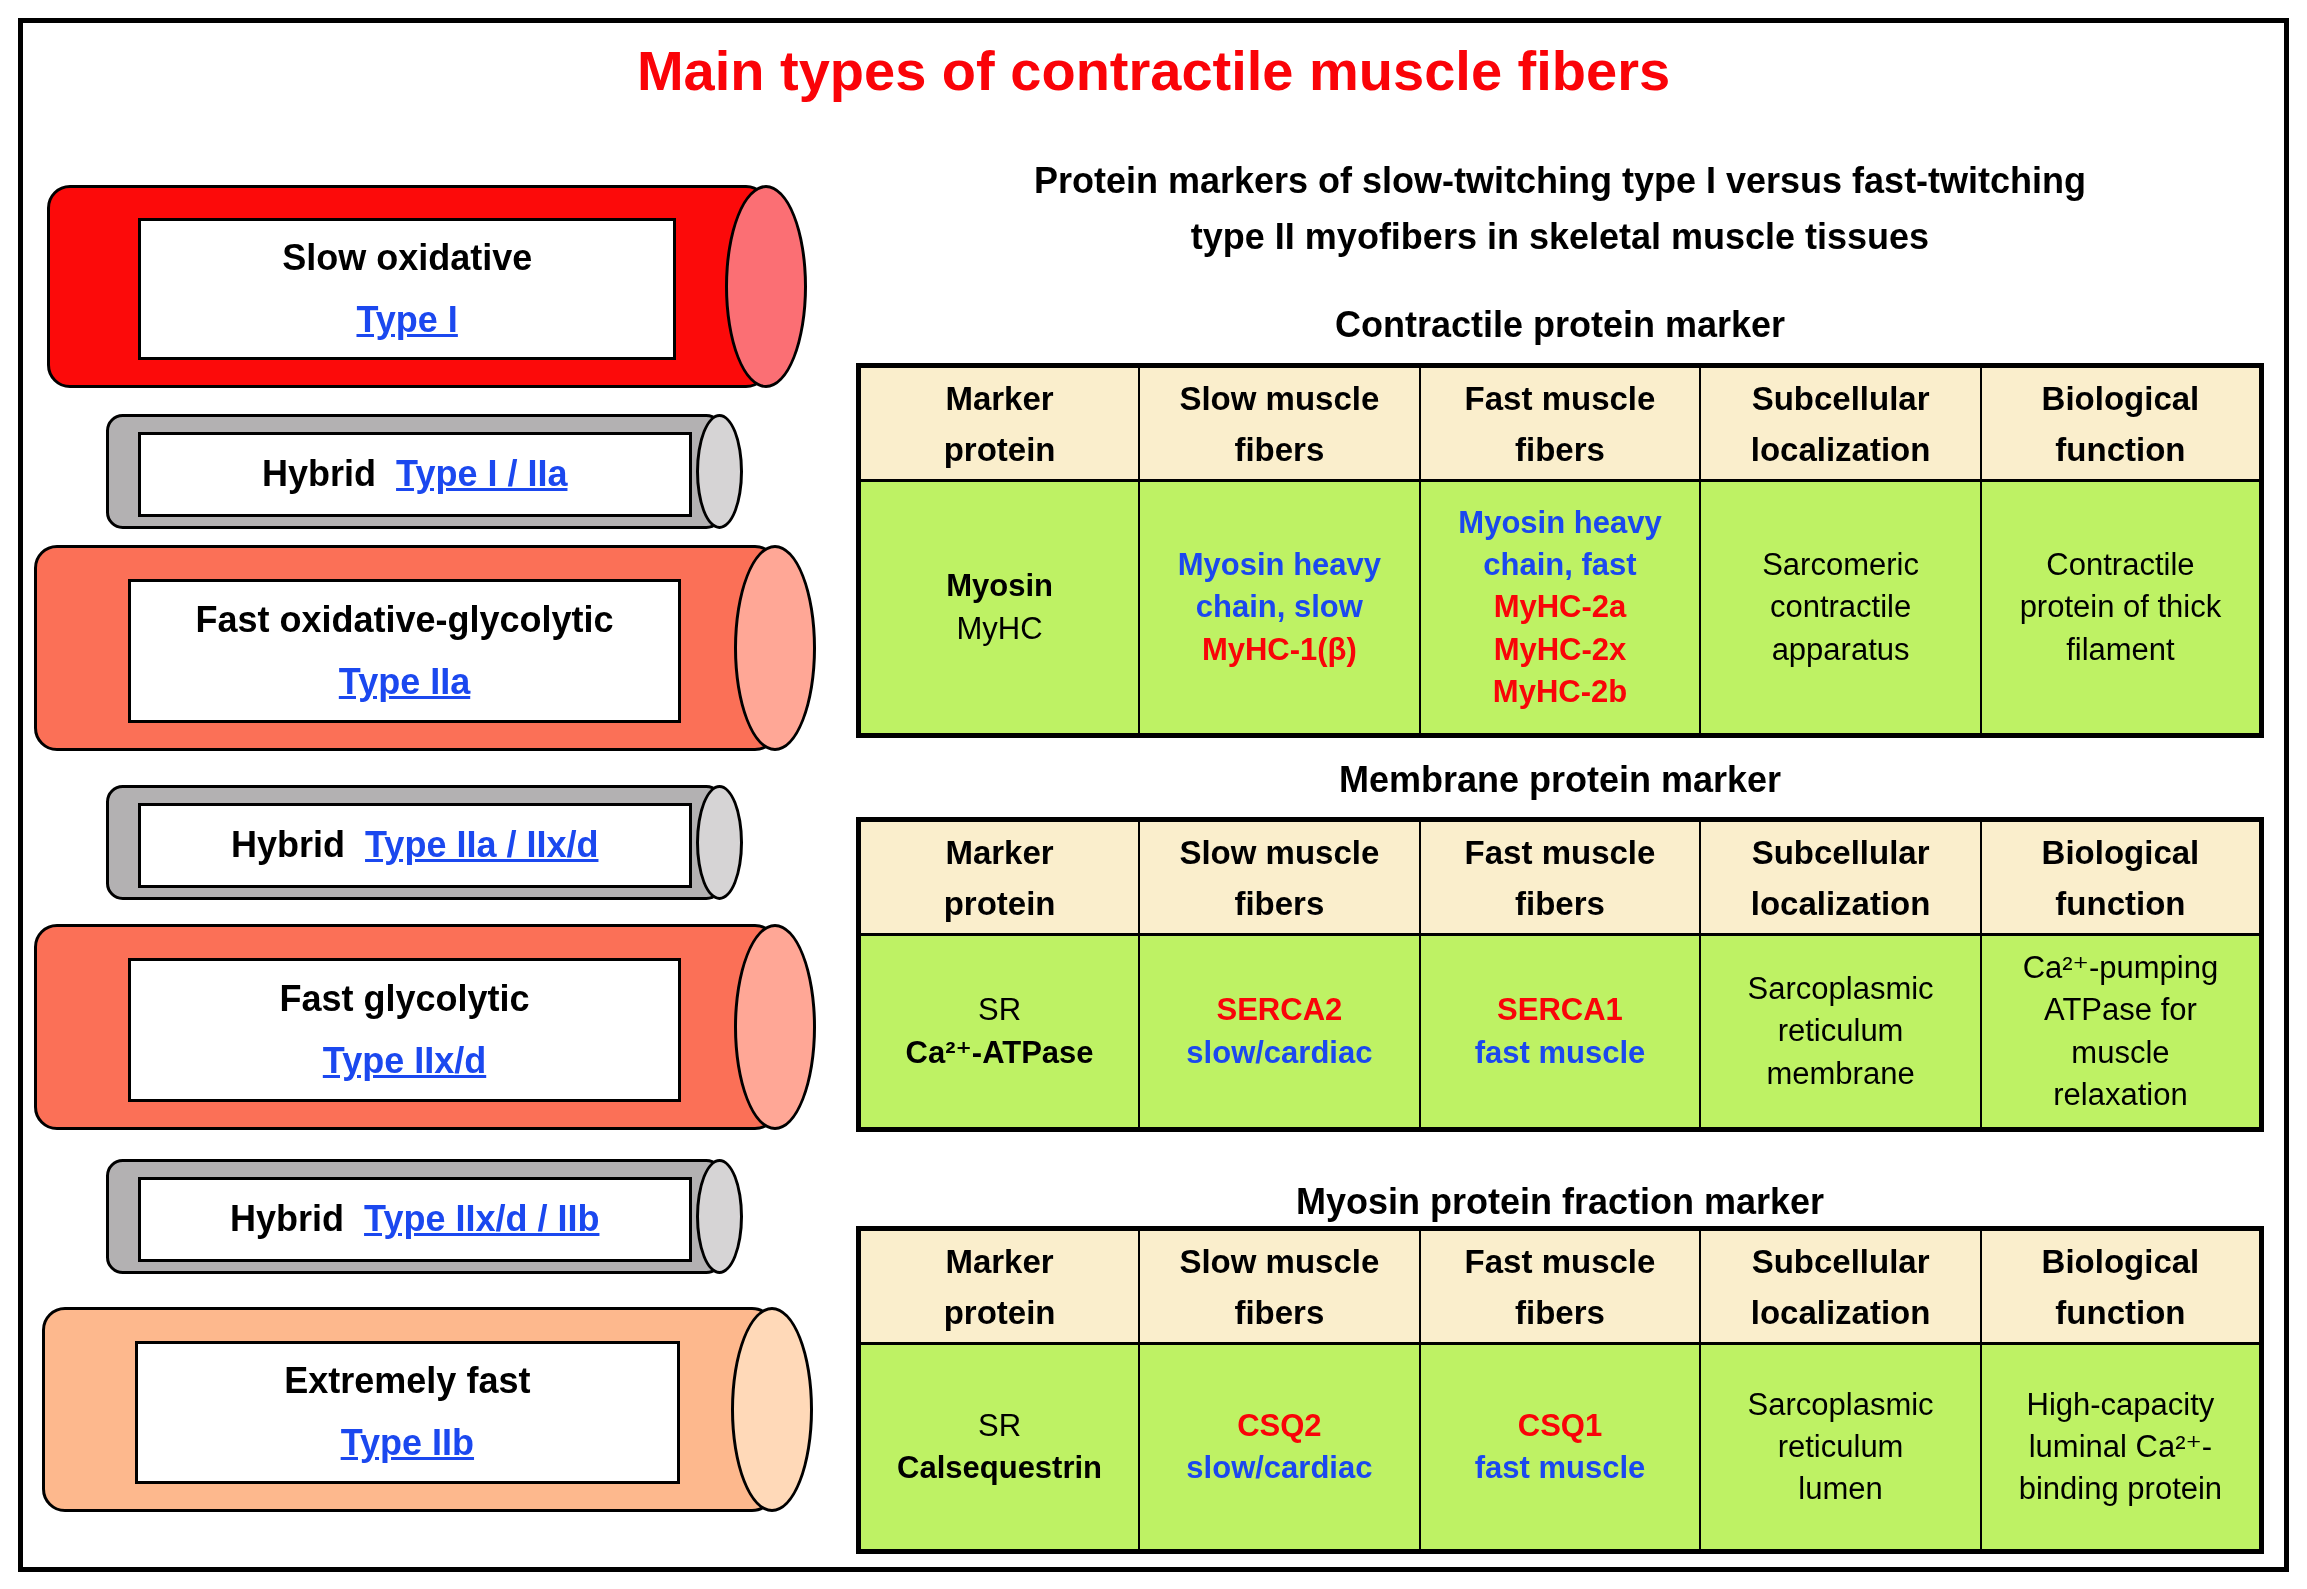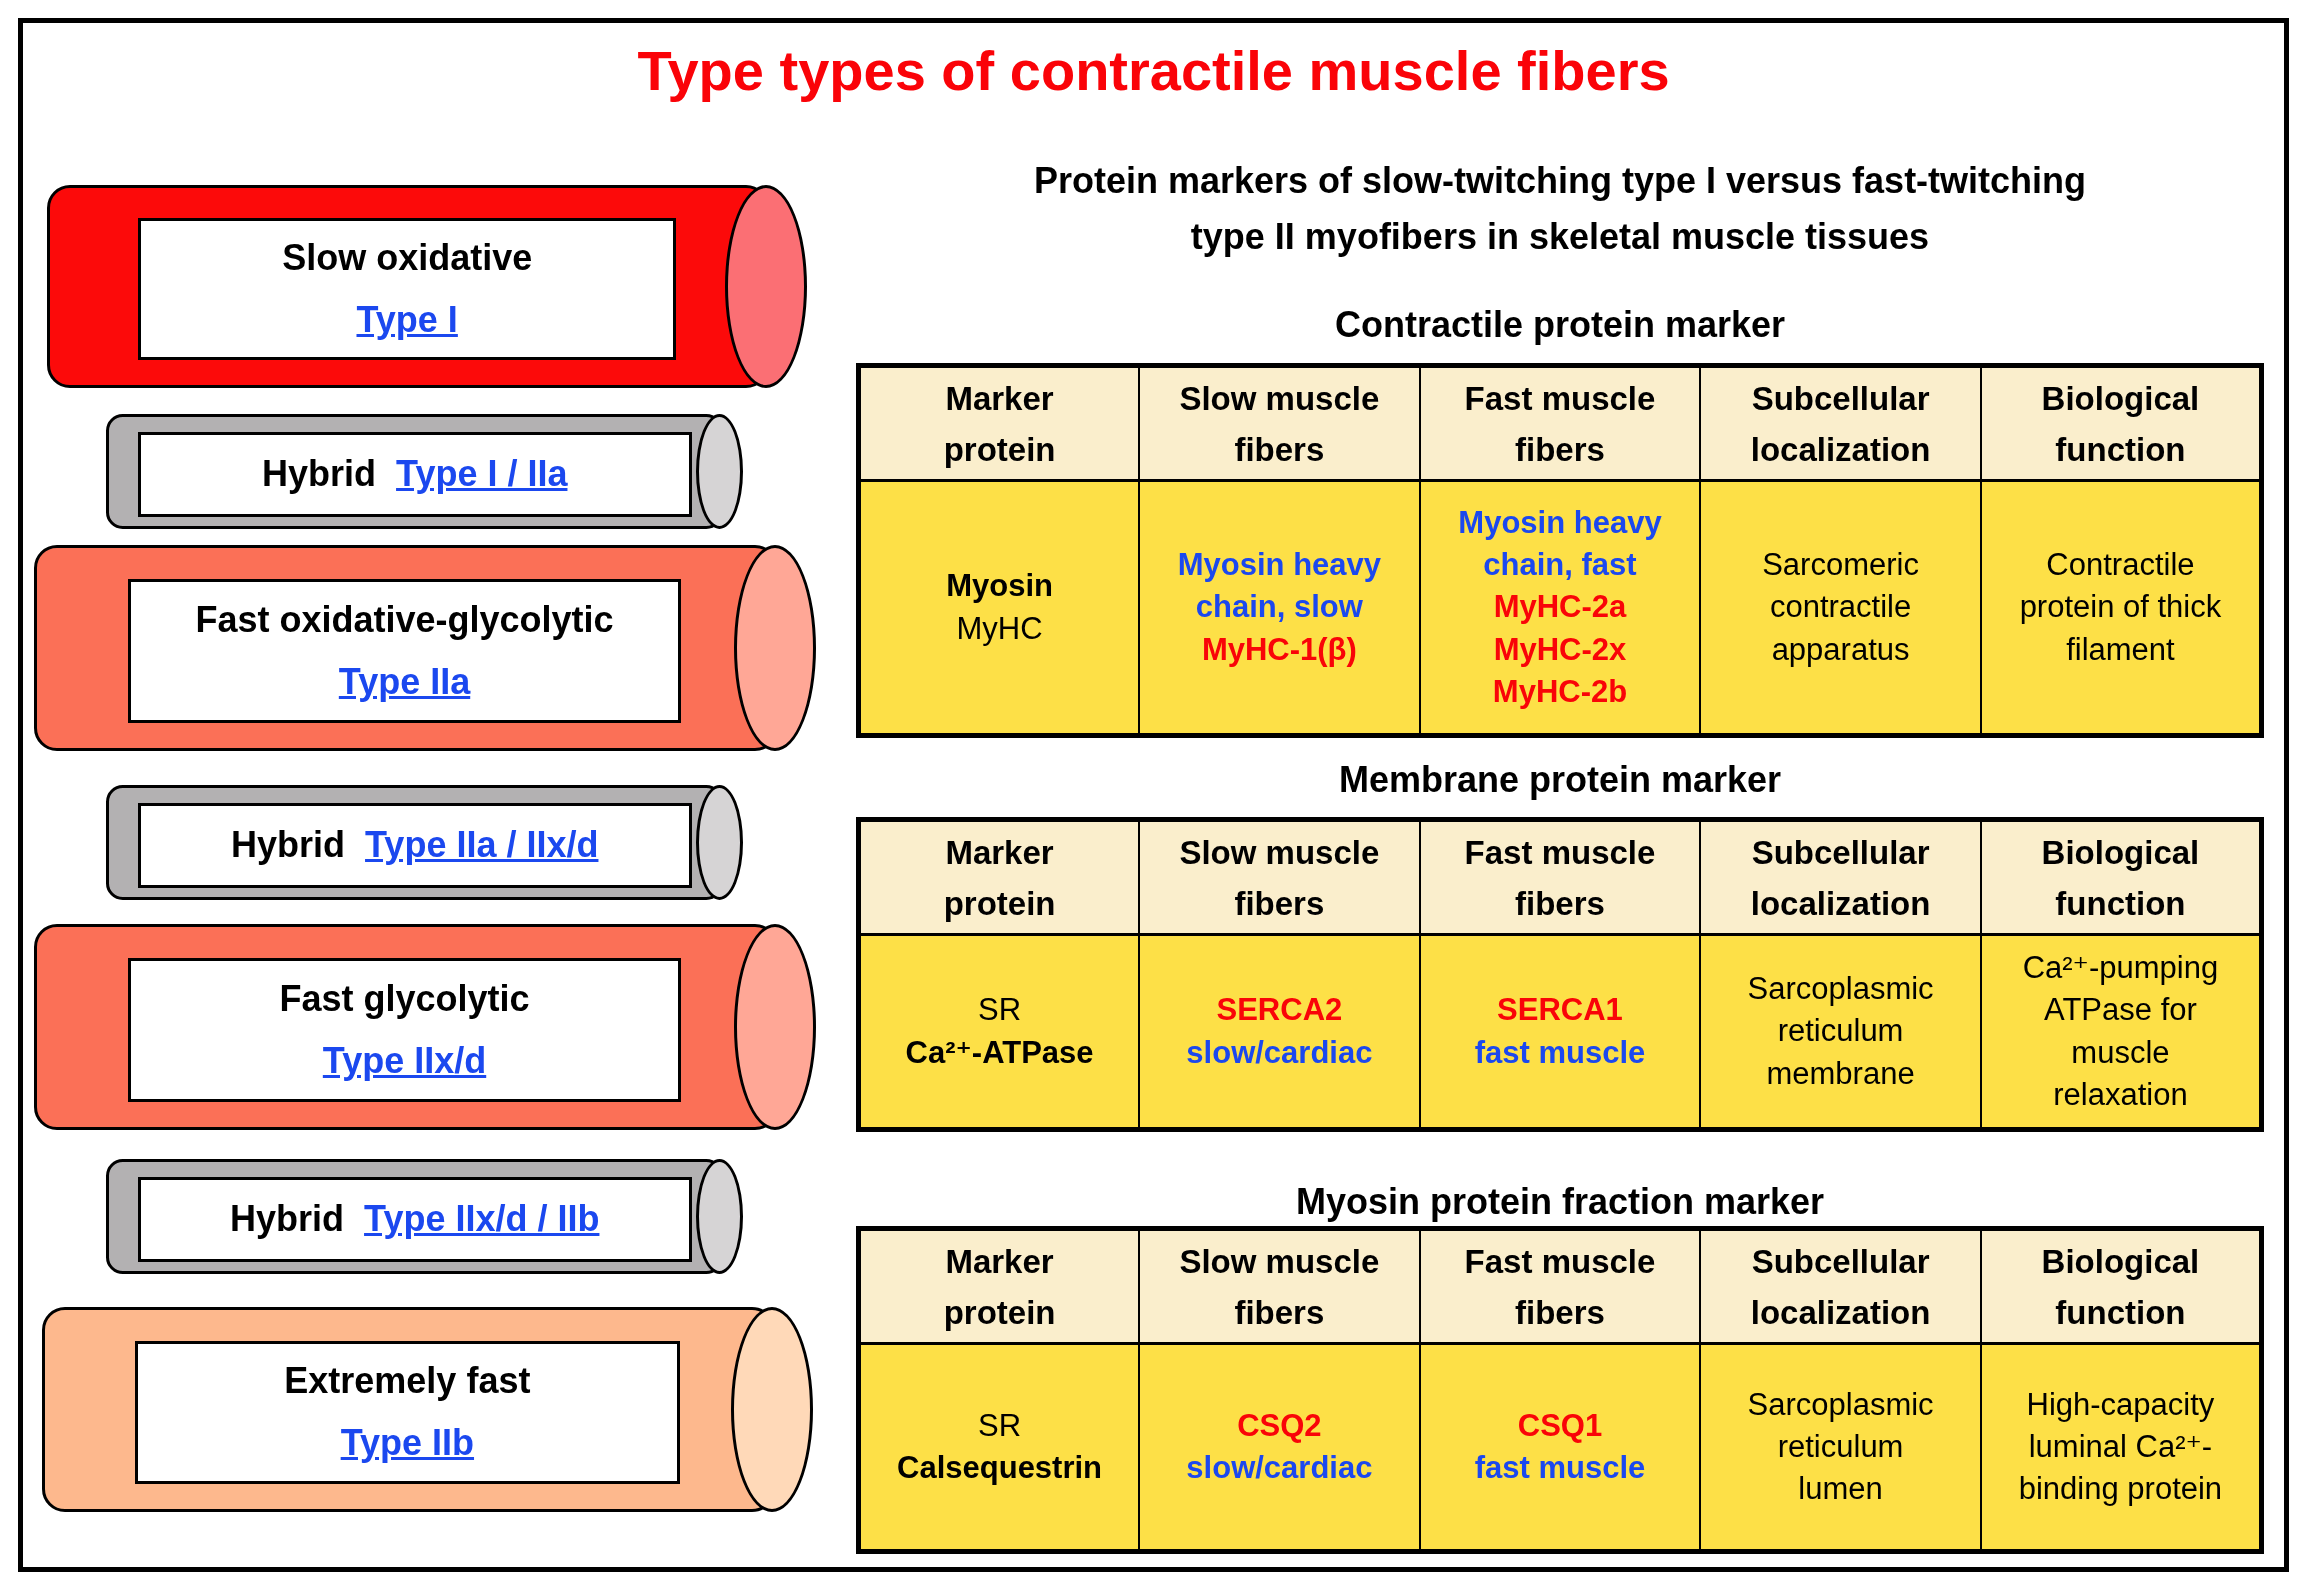--- a/index.html
+++ b/index.html
@@ -44,21 +44,21 @@
   .subtitle{
     position:absolute;left:856px;width:1408px;top:153px;text-align:center;
     font-size:36px;font-weight:bold;line-height:1.5;color:#000;
   }
   .section-heading{
     position:absolute;left:856px;width:1408px;text-align:center;
     font-size:36px;font-weight:bold;color:#000;
   }
   .marker-table{
     position:absolute;left:856px;width:1408px;border-collapse:collapse;
-    table-layout:fixed;background:#fde047;border:5.3px solid #000;
+    table-layout:fixed;background:#bef264;border:5.3px solid #000;
   }
   .marker-table th,.marker-table td{
     border:2.3px solid #000;text-align:center;vertical-align:middle;padding:4.6px 6px;
   }
   .marker-table th{
     background:var(--header_bg,#faeecc);font-size:33px;font-weight:bold;
     height:100px;border-bottom:3.8px solid #000;
   }
   .hl{display:block;line-height:1.55;}
   .marker-table td{font-size:31px;}
@@ -69,21 +69,21 @@
   #table-1 td{height:241px;}
   #table-2 td{height:181px;}
   #table-3 td{height:194px;}
 </style>
 </head>
 <body>
 
 <div class="page">
   <div class="frame"></div>
 
-  <div class="main-title">Type types of contractile muscle fibers</div>
+  <div class="main-title">Main types of contractile muscle fibers</div>
 
   <div>
 
     <div class="cyl tall c-red" style="left:47px;top:185px;width:760px;height:203px">
       <div class="cyl-body"></div>
       <div class="cyl-end"></div>
       <div class="cyl-label">
         <span class="fiber-name">Slow oxidative</span>
         <span class="fiber-type">Type I</span>
       </div>

